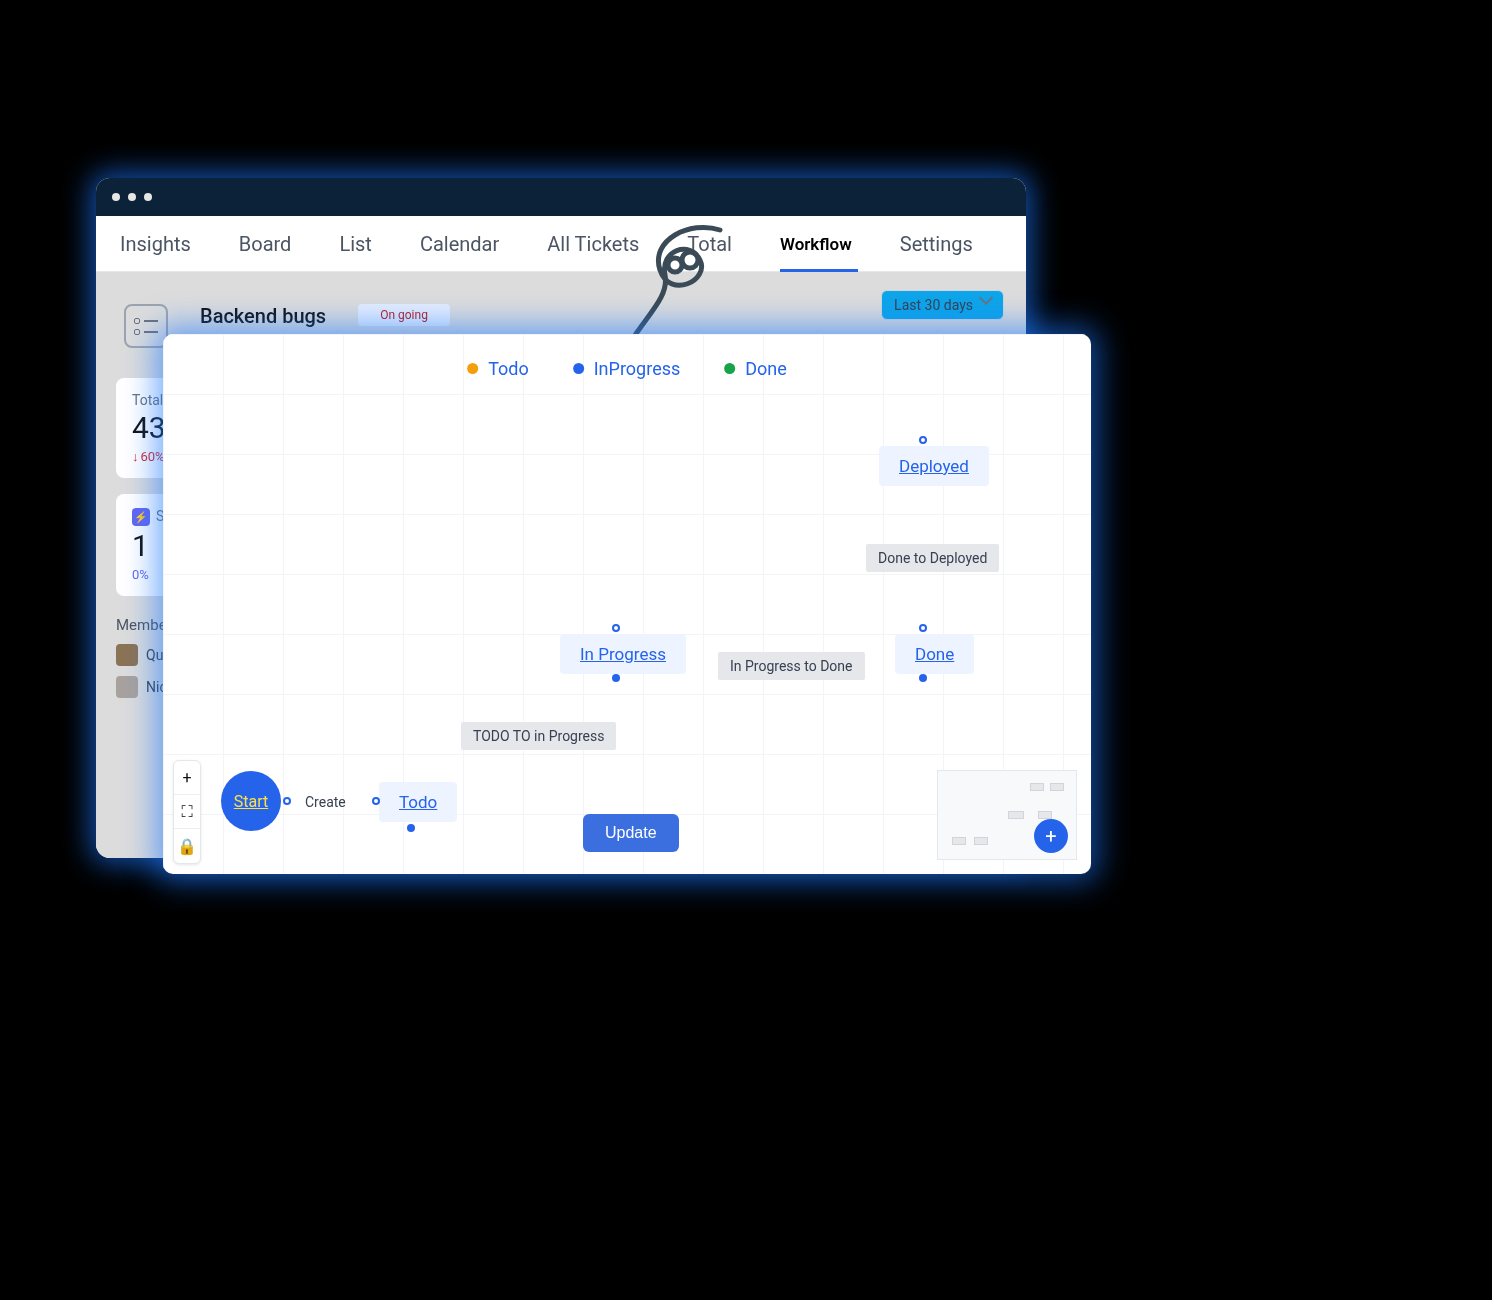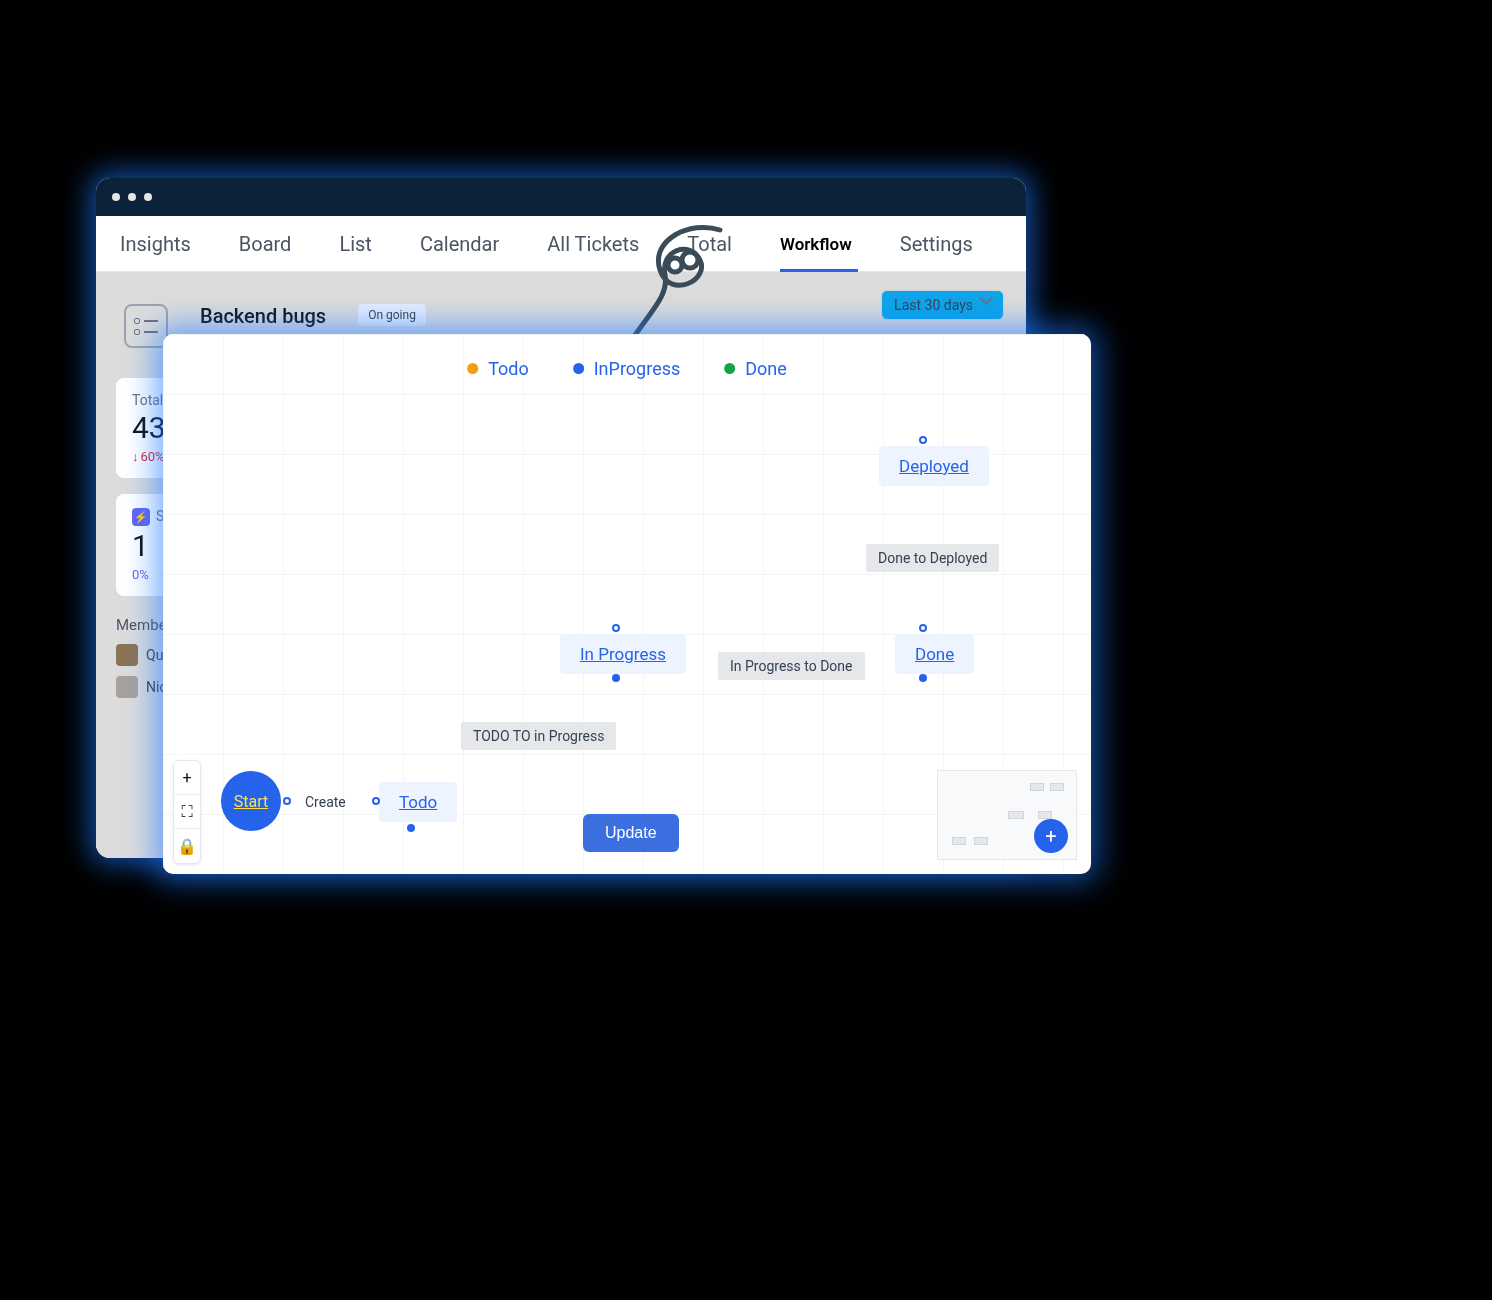--- a/index.html
+++ b/index.html
@@ -77,22 +77,22 @@
     justify-content: center;
     gap: 5px;
     padding: 6px 8px;
   }
   .cl-row { display:flex; align-items:center; gap:4px; }
   .cl-box { width:6px; height:6px; border:1.5px solid #6b7280; border-radius:2px; }
   .cl-line { flex:1; height:2px; background:#6b7280; }
   .project-title { font-size: 20px; color:#111; font-weight:500; }
   .project-sub { font-size: 14px; color:#6b7280; margin-top:6px; }
   .status-badge {
-    font-size: 12px; color:#404040; background:#e5edfd;
-    padding: 4px 10px; border-radius: 4px;
+    font-size: 12px; color:#b91c1c; background:#e5edfd;
+    padding: 4px 22px; border-radius: 4px;
   }
   .date-select {
     position: absolute;
     right: 22px; top: 112px;
     background:#0ea5e9;
     border:1px solid #d1d5db;
     border-radius:6px;
     padding:6px 12px;
     font-size:14px;
     display:flex; align-items:flex-start; gap:8px;

